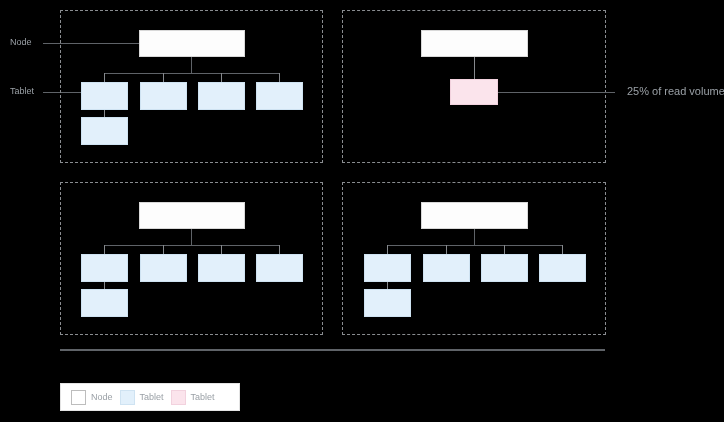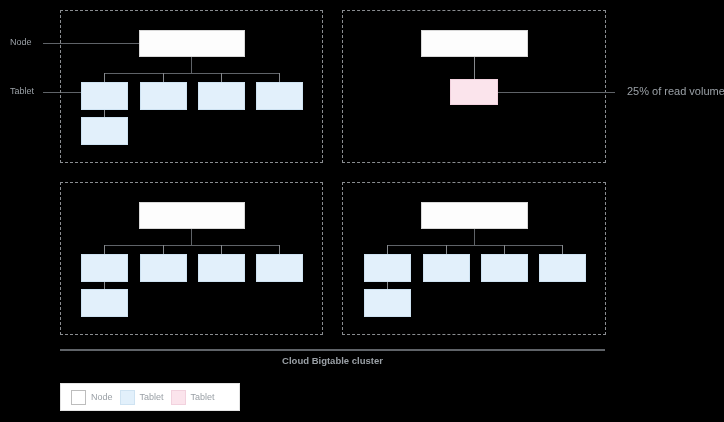--- a/index.html
+++ b/index.html
@@ -203,21 +203,20 @@
   <div class="conn-light v" style="left:562px; top:245px; height:9px;"></div>
 
   <div class="tablet-box" style="left:364px; top:254px; width:47px; height:28px;"></div>
   <div class="tablet-box" style="left:423px; top:254px; width:47px; height:28px;"></div>
   <div class="tablet-box" style="left:481px; top:254px; width:47px; height:28px;"></div>
   <div class="tablet-box" style="left:539px; top:254px; width:47px; height:28px;"></div>
   <div class="conn-light v" style="left:387px; top:282px; height:7px;"></div>
   <div class="tablet-box" style="left:364px; top:289px; width:47px; height:28px;"></div>
 
   <div class="cluster-rule"></div>
-  <div class="cluster-label">Cloud Bigtable cluster</div>
 
   <div class="legend">
     <div class="legend-item">
       <span class="legend-swatch sw-node"></span>
       <span class="legend-text">Node</span>
     </div>
     <div class="legend-item">
       <span class="legend-swatch sw-tablet"></span>
       <span class="legend-text">Tablet</span>
     </div>

